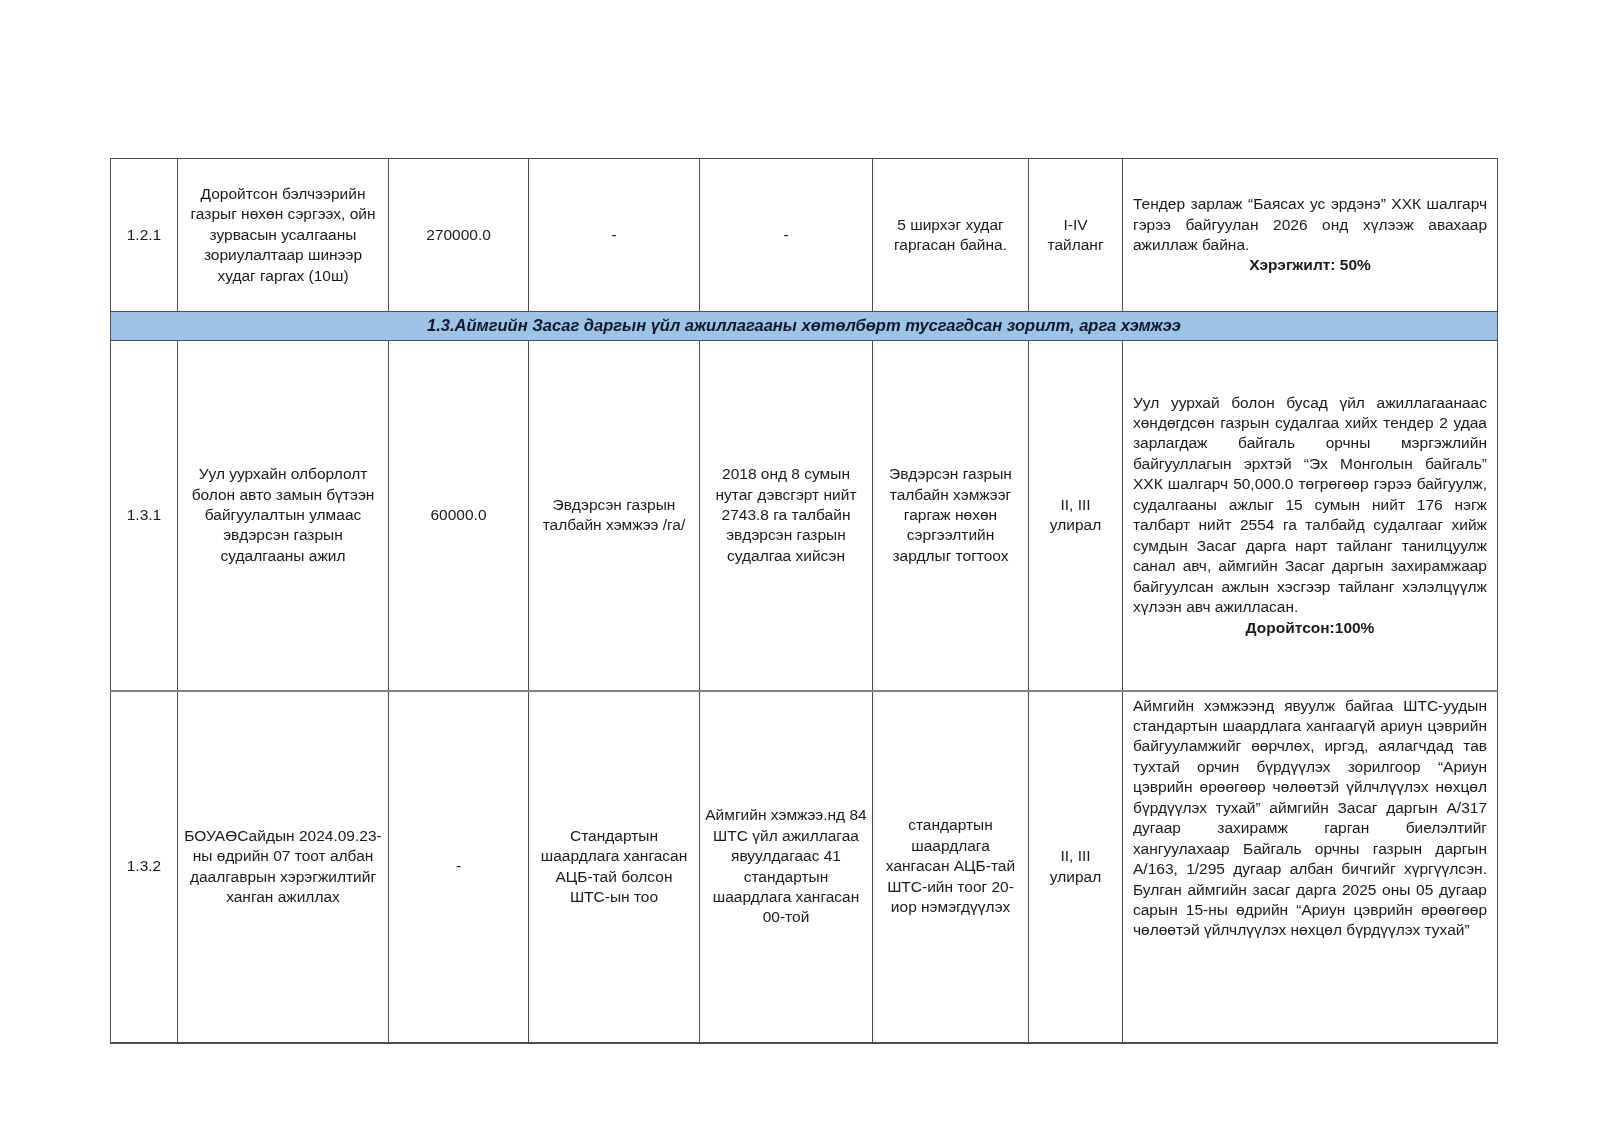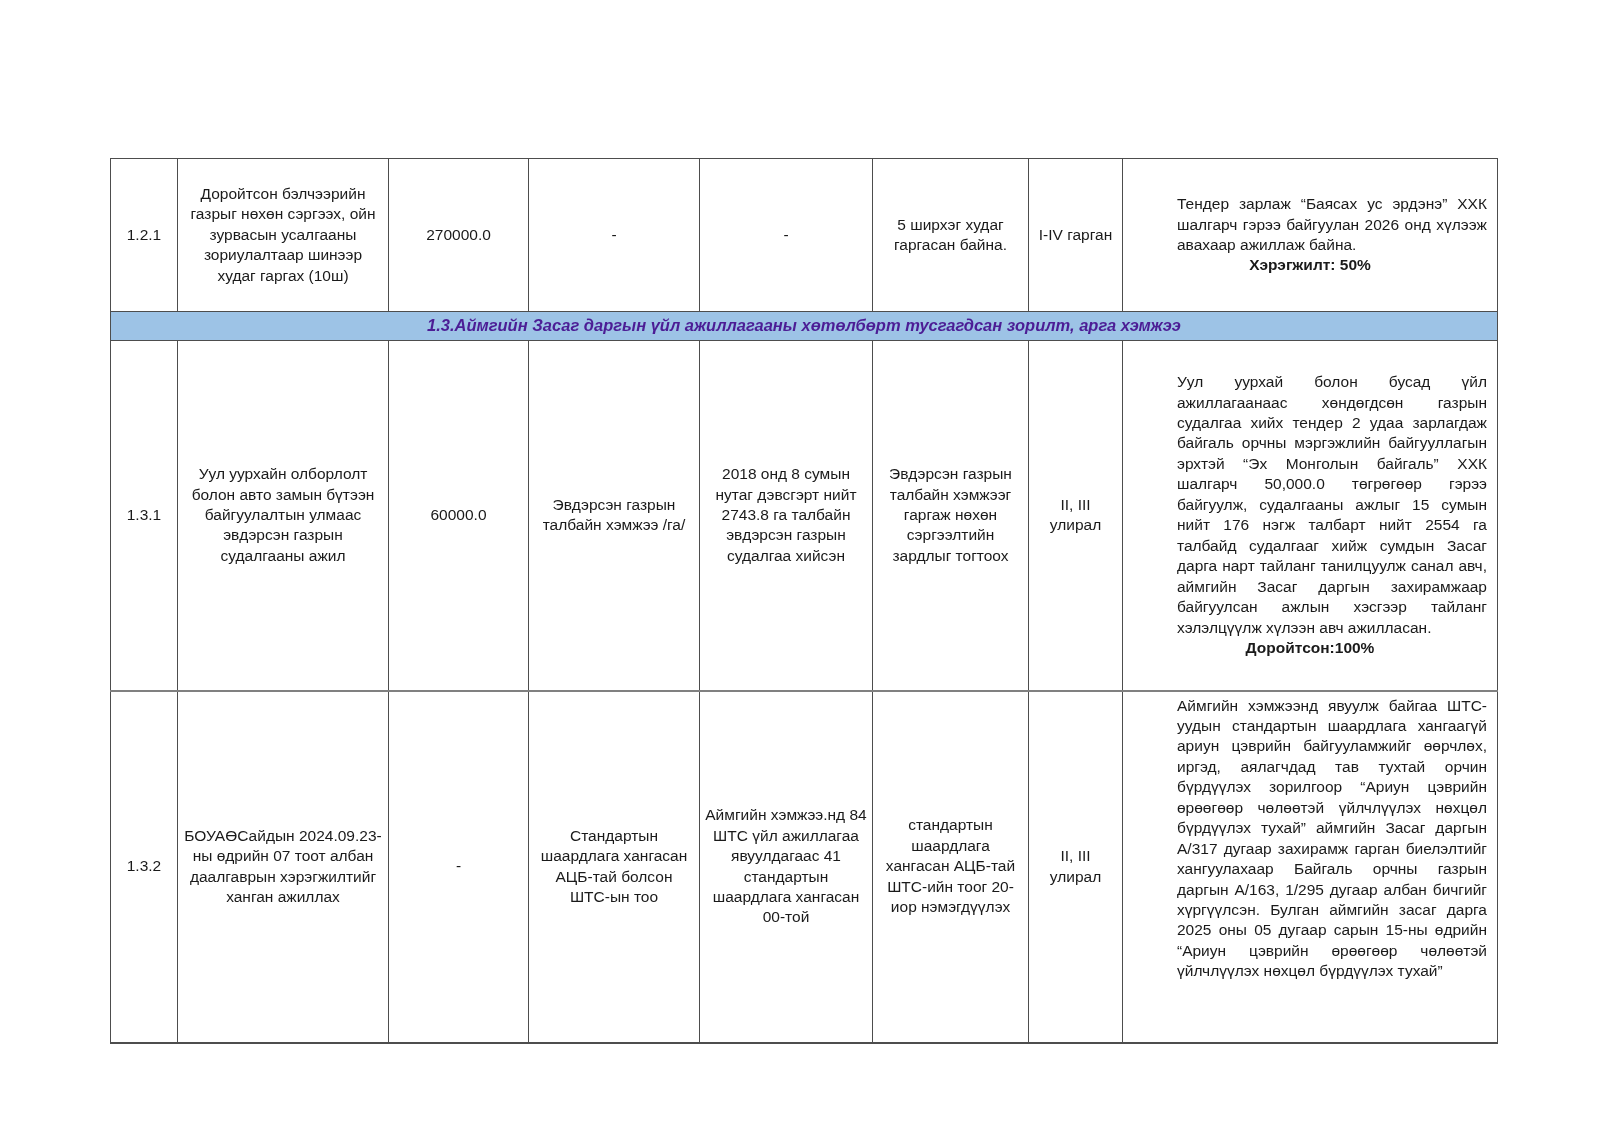--- a/index.html
+++ b/index.html
@@ -34,35 +34,34 @@
     word-wrap: break-word;
   }
   tr.row-1 { height: 153px; }
   tr.band-row { height: 29px; }
   tr.row-2 { height: 350px; }
   tr.row-3 { height: 352px; }
   tr.row-3 td { border-bottom: 2px solid #4d4d4d; }
   tr.row-2 td { border-bottom: 2px solid #808080; }
   td.band-cell {
     background: #9DC3E6;
-    color: #4c1d95;
+    color: #0f172a;
     font-weight: bold;
     font-style: italic;
     font-size: 16.5px;
     padding: 2px 4px;
   }
   td.impl-cell {
     text-align: justify;
     vertical-align: middle;
     padding: 4px 10px;
   }
   td.impl-cell .impl-text {
     text-align: justify;
     text-justify: inter-word;
-    margin-left: 44px;
   }
   td.impl-cell .progress {
     text-align: center;
     font-weight: bold;
   }
   tr.row-3 td.impl-cell { vertical-align: top; }
   tr.row-3 td.impl-cell .clip {
     max-height: 344px;
     overflow: hidden;
   }
@@ -85,21 +84,21 @@
     </colgroup>
 
     <tbody>
         <tr class="row-1">
       <td>1.2.1</td>
       <td>Доройтсон бэлчээрийн газрыг нөхөн сэргээх, ойн зурвасын усалгааны зориулалтаар шинээр худаг гаргах (10ш)</td>
       <td>270000.0</td>
       <td>-</td>
       <td>-</td>
       <td>5 ширхэг худаг гаргасан байна.</td>
-      <td>I-IV гарган</td>
+      <td>I-IV тайланг</td>
       <td class="impl-cell">
         <div class="impl-text">Тендер зарлаж “Баясах ус эрдэнэ” ХХК шалгарч гэрээ байгуулан 2026 онд хүлээж авахаар ажиллаж байна.</div>
         <div class="progress">Хэрэгжилт: 50%</div>
       </td>
     </tr>
 
     <tr class="band-row">
       <td class="band-cell" colspan="8">1.3.Аймгийн Засаг даргын үйл ажиллагааны хөтөлбөрт тусгагдсан зорилт, арга хэмжээ</td>
     </tr>
 

